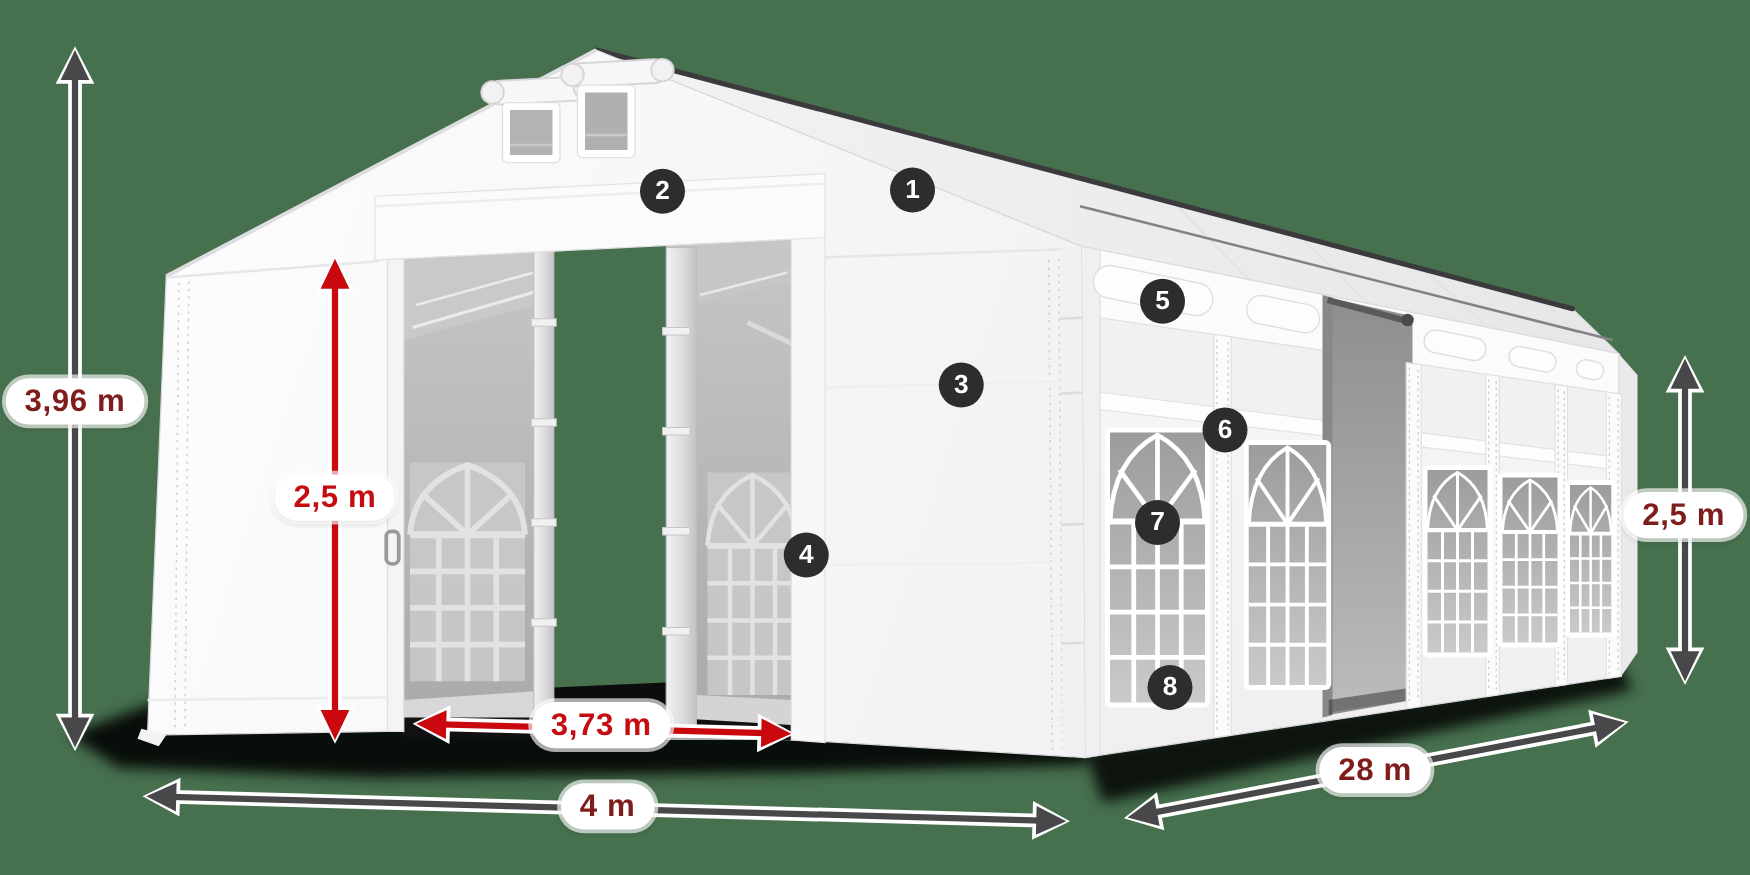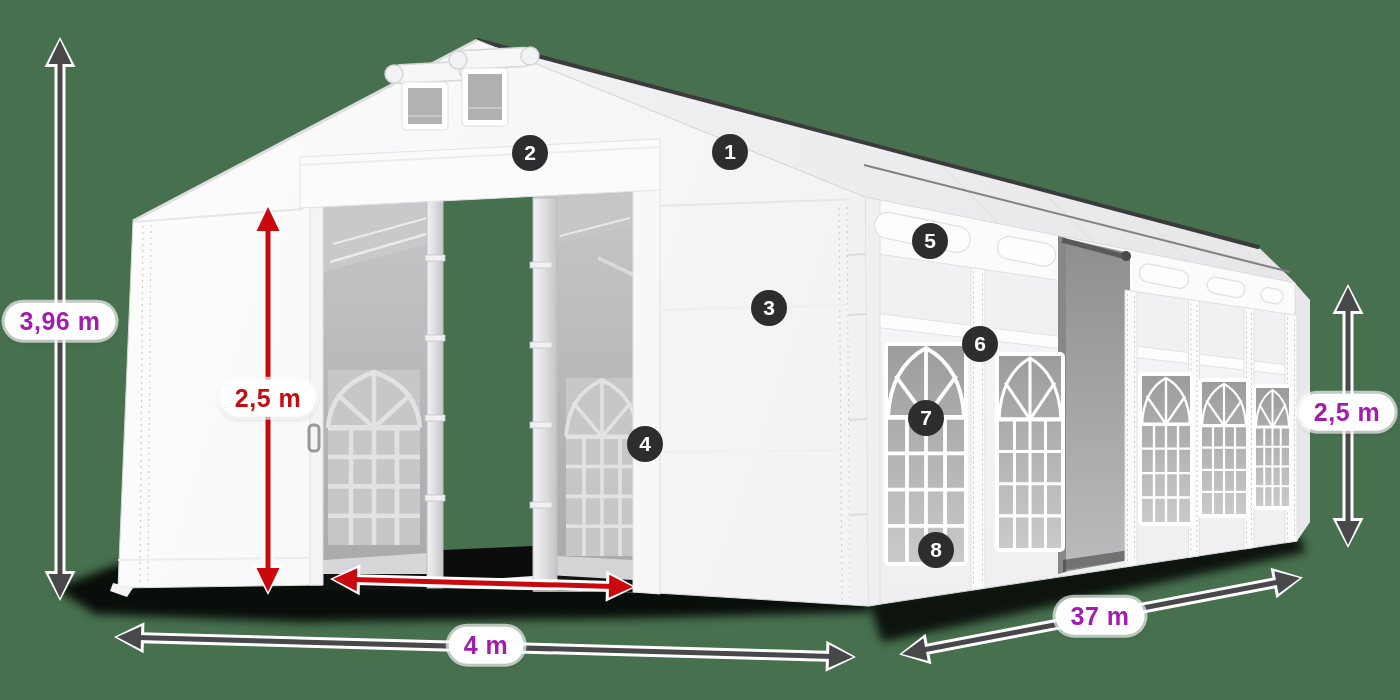--- a/index.html
+++ b/index.html
@@ -5,21 +5,21 @@
   html,body{margin:0;padding:0;background:#47704E;}
   .stage{
     position:relative;width:1400px;height:700px;overflow:hidden;
     background:#47704E;
     font-family:"Liberation Sans", sans-serif;
   }
   .stage svg{position:absolute;left:0;top:0;}
   .pill{
     position:absolute;transform:translate(-50%,-50%);
     background:#ffffff;border-radius:22px;padding:4px 15px;
-    font-weight:bold;font-size:25px;letter-spacing:0.5px;color:#a21caf;
+    font-weight:bold;font-size:25px;letter-spacing:0.5px;color:#7f1d1d;
     box-shadow:0 0 0 3px rgba(255,255,255,0.65), 0 2px 5px rgba(0,0,0,0.25);
     white-space:nowrap;z-index:5;line-height:1.15;
   }
   .pill.red{color:#c50d11;}
   .badge{
     position:absolute;transform:translate(-50%,-50%);
     width:36px;height:36px;border-radius:50%;
     background:#2d2d2f;color:#ffffff;font-weight:bold;font-size:21px;
     display:flex;align-items:center;justify-content:center;
     z-index:6;cursor:pointer;user-select:none;
@@ -368,22 +368,23 @@
           <polygon points="1348,548 1332.5,518 1363.5,518" fill="#ffffff"></polygon>
           <line x1="1348" y1="307" x2="1348" y2="525" stroke="#48484a" stroke-width="5"></line>
           <polygon points="1348,287 1359.5,311 1336.5,311" fill="#48484a"></polygon>
           <polygon points="1348,545 1336.5,521 1359.5,521" fill="#48484a"></polygon>
         </g>
       </g>
   </svg>
 
   <div class="pill" style="left:60px;top:321px;">3,96 m</div>
   <div class="pill red" style="left:268px;top:398px;">2,5 m</div>
+  <div class="pill red" style="left:481px;top:580px;">3,73 m</div>
   <div class="pill" style="left:486px;top:645px;">4 m</div>
-  <div class="pill" style="left:1100px;top:616px;">37 m</div>
+  <div class="pill" style="left:1100px;top:616px;">28 m</div>
   <div class="pill" style="left:1347px;top:412px;">2,5 m</div>
 
   <div class="badge" style="left:730px;top:152px;">1</div>
   <div class="badge" style="left:530px;top:153px;">2</div>
   <div class="badge" style="left:769px;top:308px;">3</div>
   <div class="badge" style="left:645px;top:444px;">4</div>
   <div class="badge" style="left:930px;top:241px;">5</div>
   <div class="badge" style="left:980px;top:344px;">6</div>
   <div class="badge" style="left:926px;top:418px;">7</div>
   <div class="badge" style="left:936px;top:550px;">8</div>

